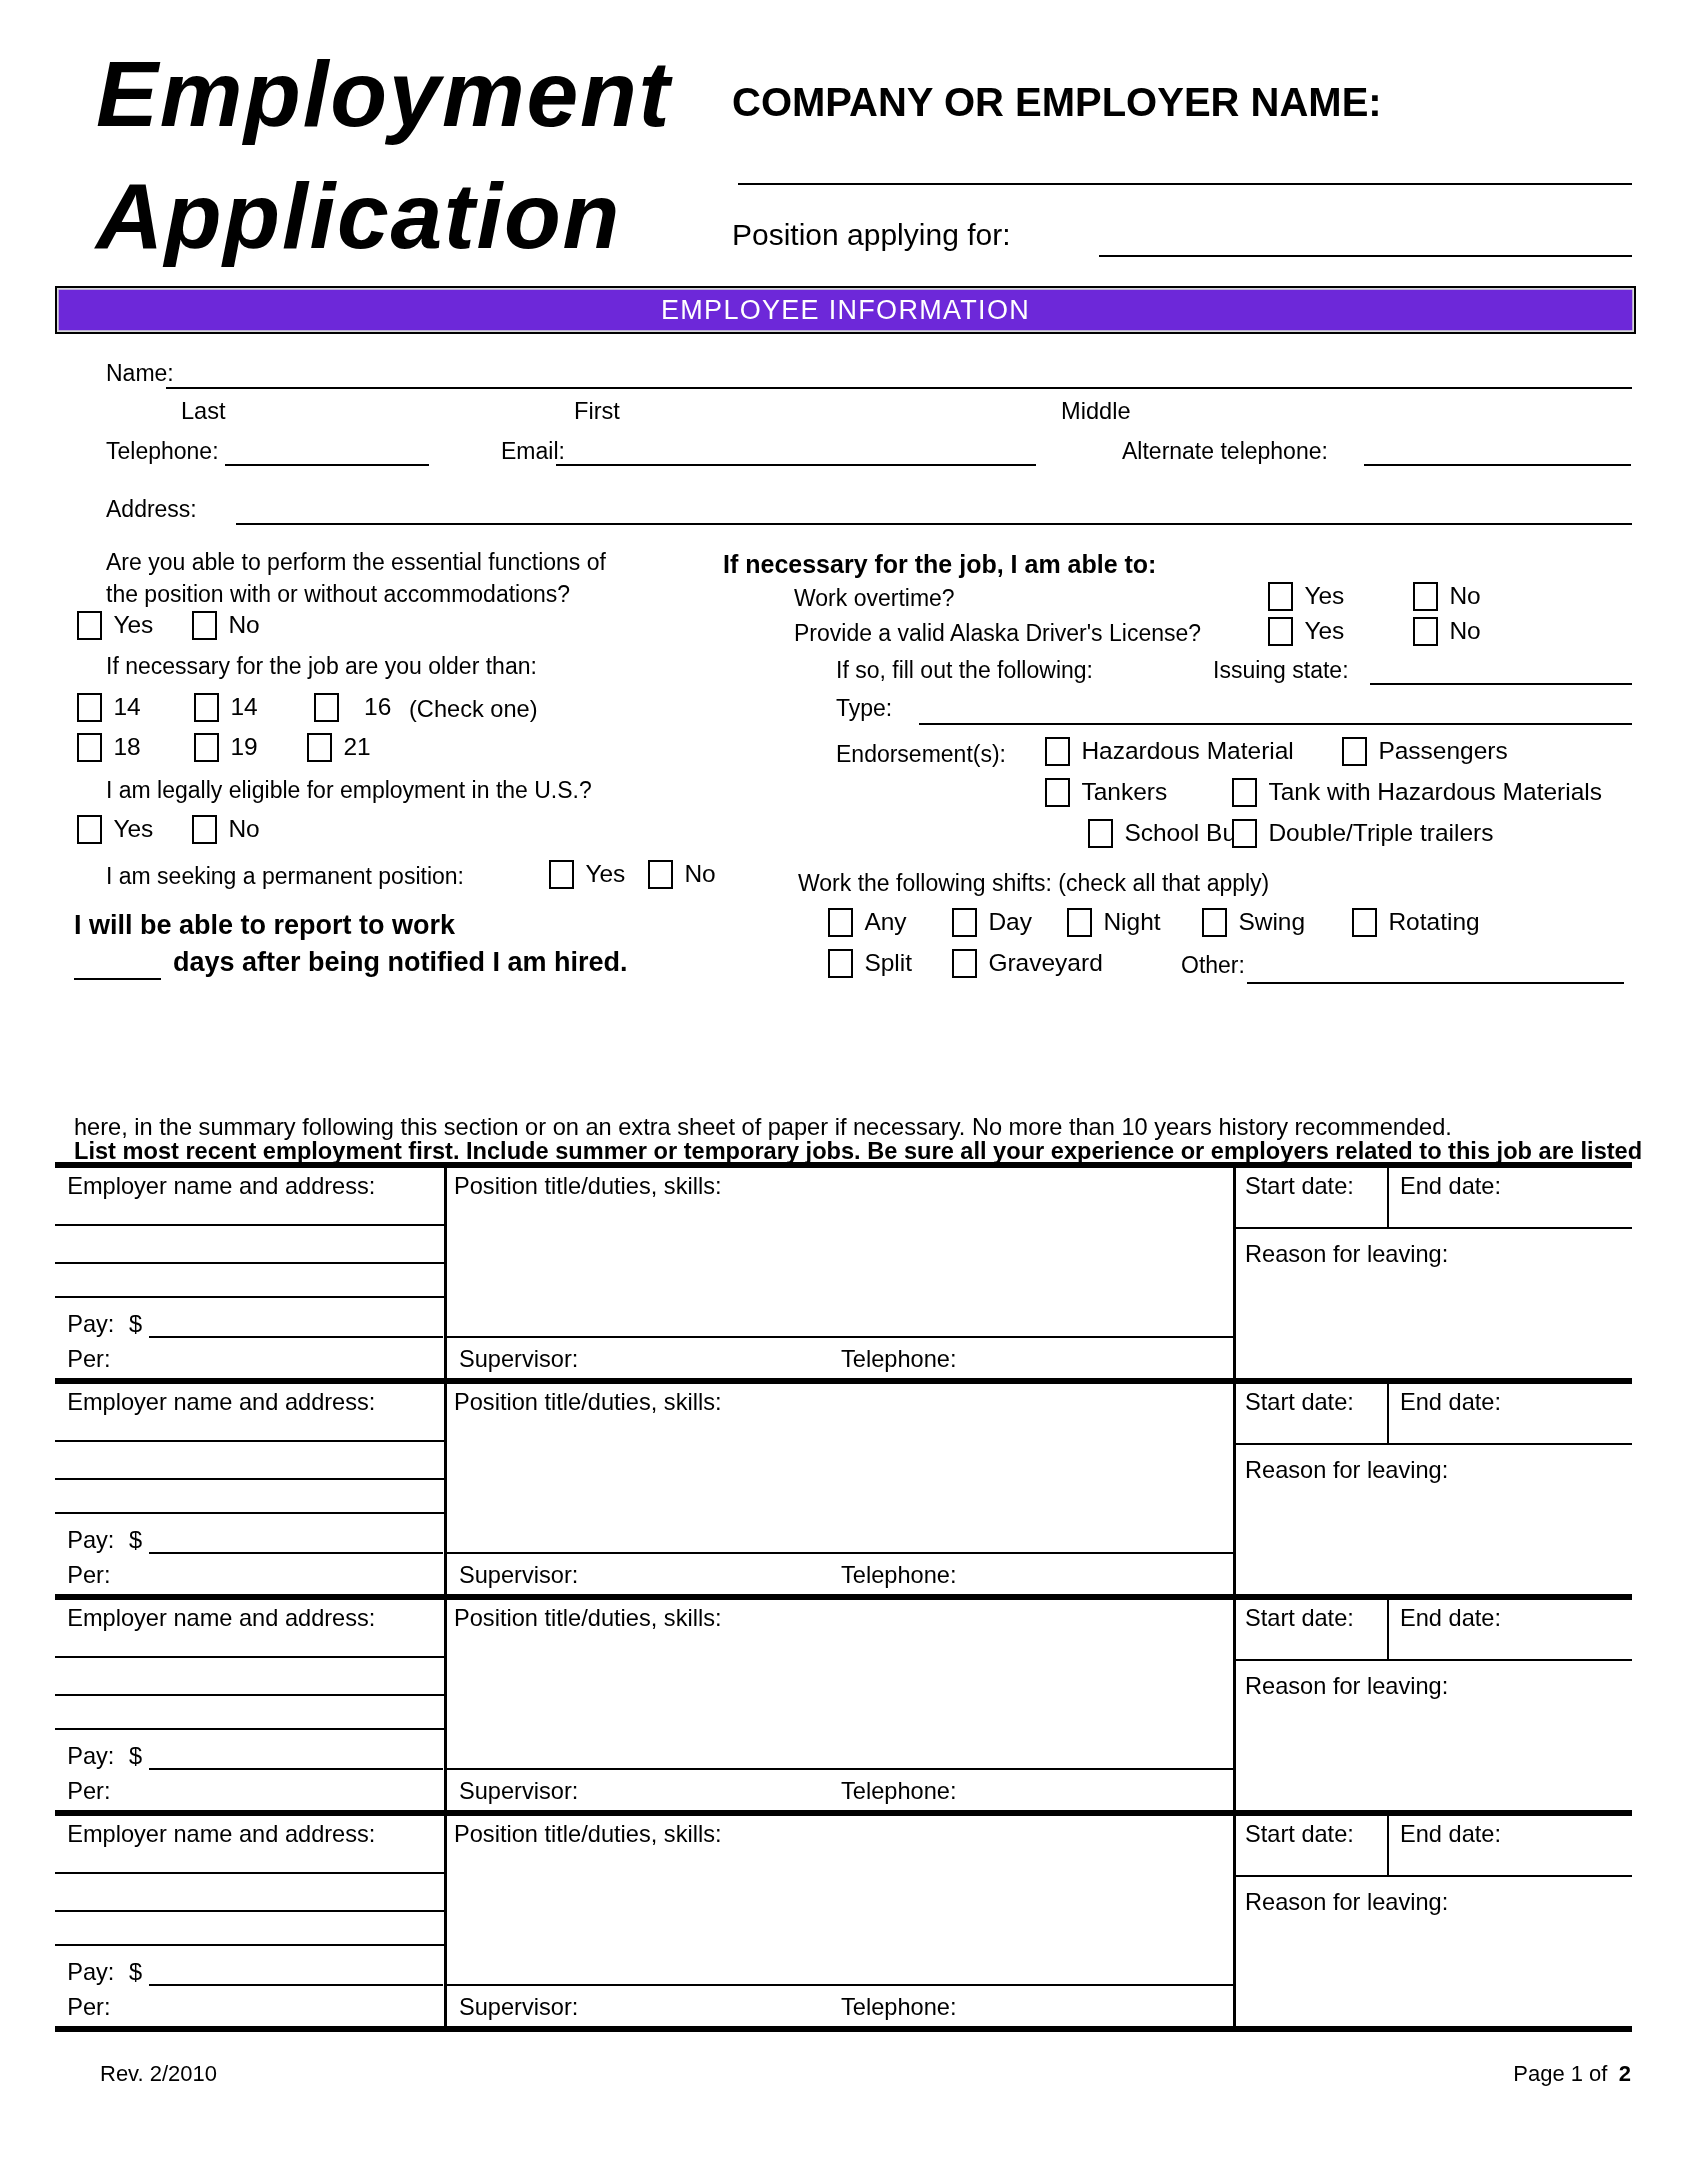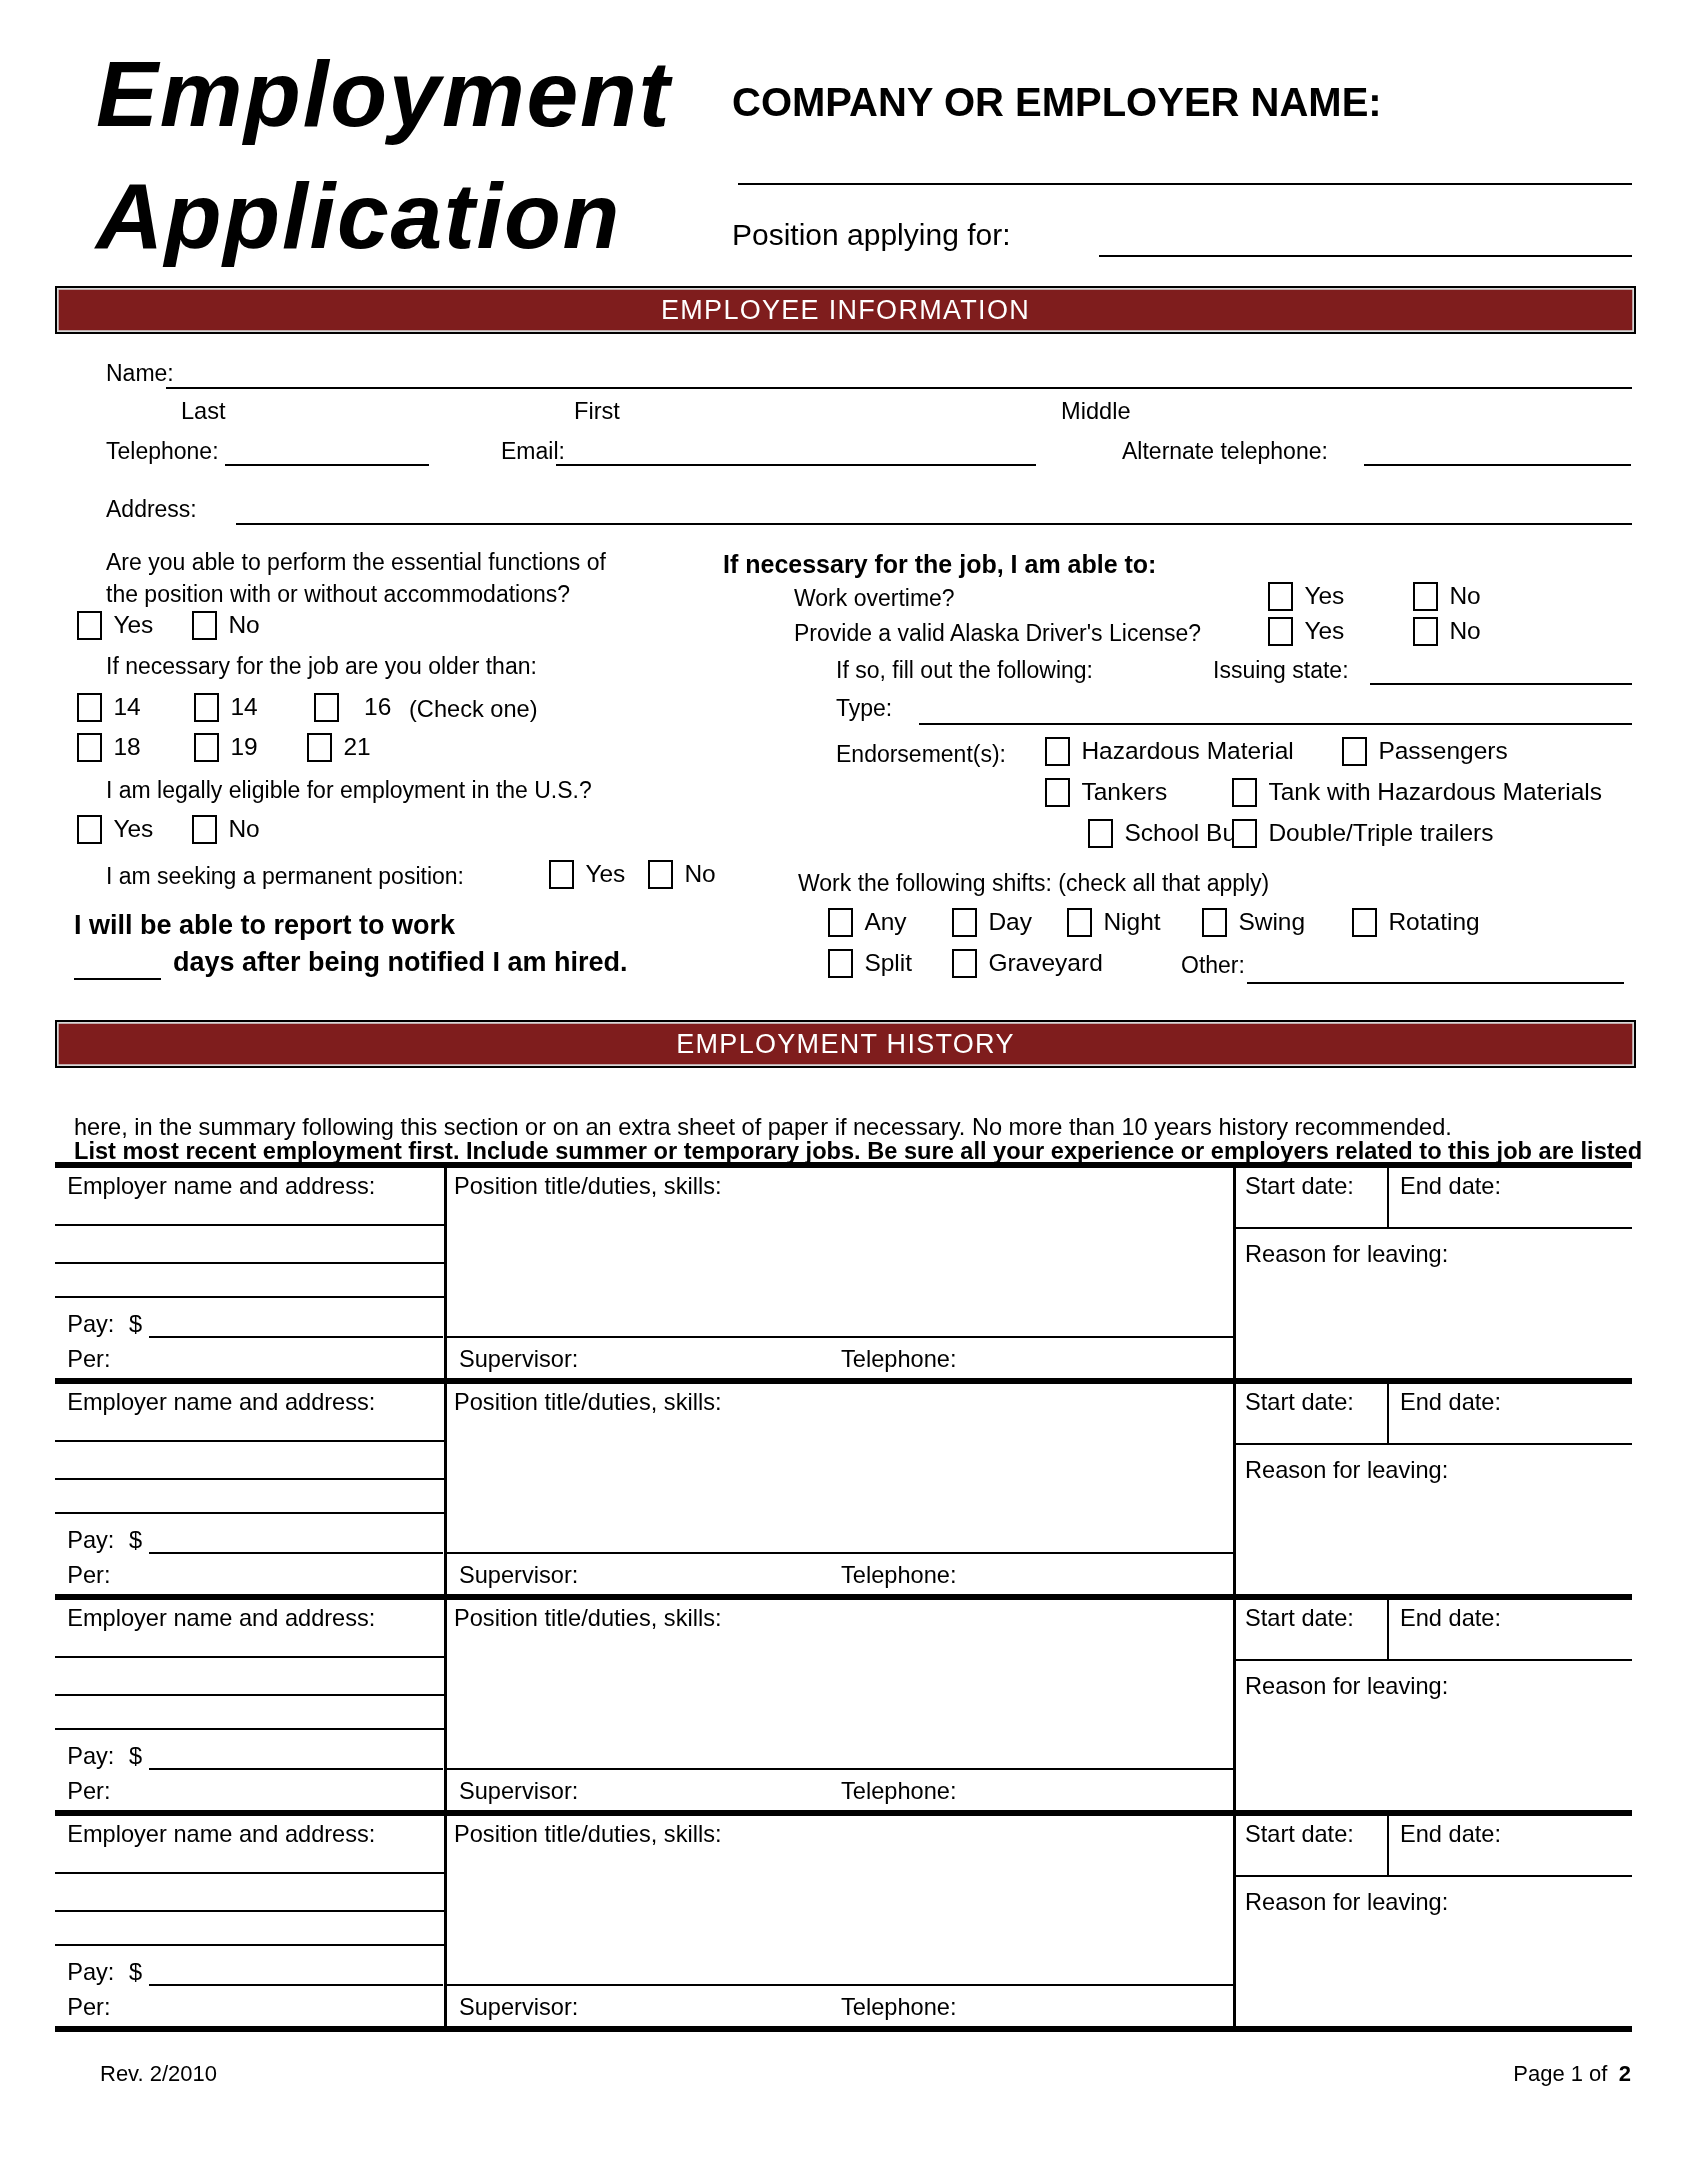--- a/index.html
+++ b/index.html
@@ -3,21 +3,21 @@
 <meta charset="utf-8">
 <style>
   html,body{margin:0;padding:0;background:#fff;}
   .page{position:relative;width:1687px;height:2184px;background:#ffffff;
         font-family:"Liberation Sans","DejaVu Sans",sans-serif;color:#000;overflow:hidden;}
   .abs{position:absolute;white-space:nowrap;}
   .t{font-size:23px;margin-left:32px;}
   .t27{font-size:23.6px;}
   .b{font-weight:bold;}
   .line{position:absolute;height:0;border-bottom:2.6px solid #000;}
-  .bar{position:absolute;left:55px;width:1577px;height:44px;background:#7f1d1d;
+  .bar{position:absolute;left:55px;width:1577px;height:44px;background:#6d28d9;
        border:2.6px solid #000;box-shadow:inset 0 0 0 1.7px #d9d9d9;
        display:flex;align-items:center;justify-content:center;
        color:#fff;font-size:27px;letter-spacing:1.3px;}
   .cbw{position:absolute;display:flex;align-items:center;gap:11.4px;font-size:24.5px;white-space:nowrap;height:30px;}
   .cb{display:inline-block;width:21px;height:25px;border:2.6px solid #000;background:#fff;flex:0 0 auto;}
   .title{position:absolute;left:96px;top:33px;font-size:93px;font-weight:bold;
          font-style:italic;letter-spacing:1.7px;line-height:122px;}
   .htable{position:absolute;left:55px;top:1162px;width:1577px;
           border-top:6.1px solid #000;}
   .hrow{position:relative;height:210px;border-bottom:6.1px solid #000;}
@@ -206,23 +206,20 @@
     <span class="cb"></span>
     <span>Split</span>
   </div>
   <div class="cbw" style="left:952px;top:948px;">
     <span class="cb"></span>
     <span>Graveyard</span>
   </div>
   <div class="abs t" style="left:1149px;top:952px;">Other:</div>
   <div class="line" style="left:1247px;top:982px;width:377px;"></div>
 
-  <div class="bar" style="top:1020px;">
-    <span>EMPLOYMENT HISTORY</span>
-  </div>
 
   <div class="abs t27" style="left:74px;top:1138px;font-weight:bold;">List most recent employment first. Include summer or temporary jobs. Be sure all your experience or employers related to this job are listed</div>
   <div class="abs t27" style="left:74px;top:1114px;">here, in the summary following this section or on an extra sheet of paper if necessary. No more than 10 years history recommended.</div>
 
   <div class="htable">
     <div class="hrow">
 
       <div class="vline" style="left:389px;"></div>
       <div class="vline" style="left:1178px;"></div>
 

